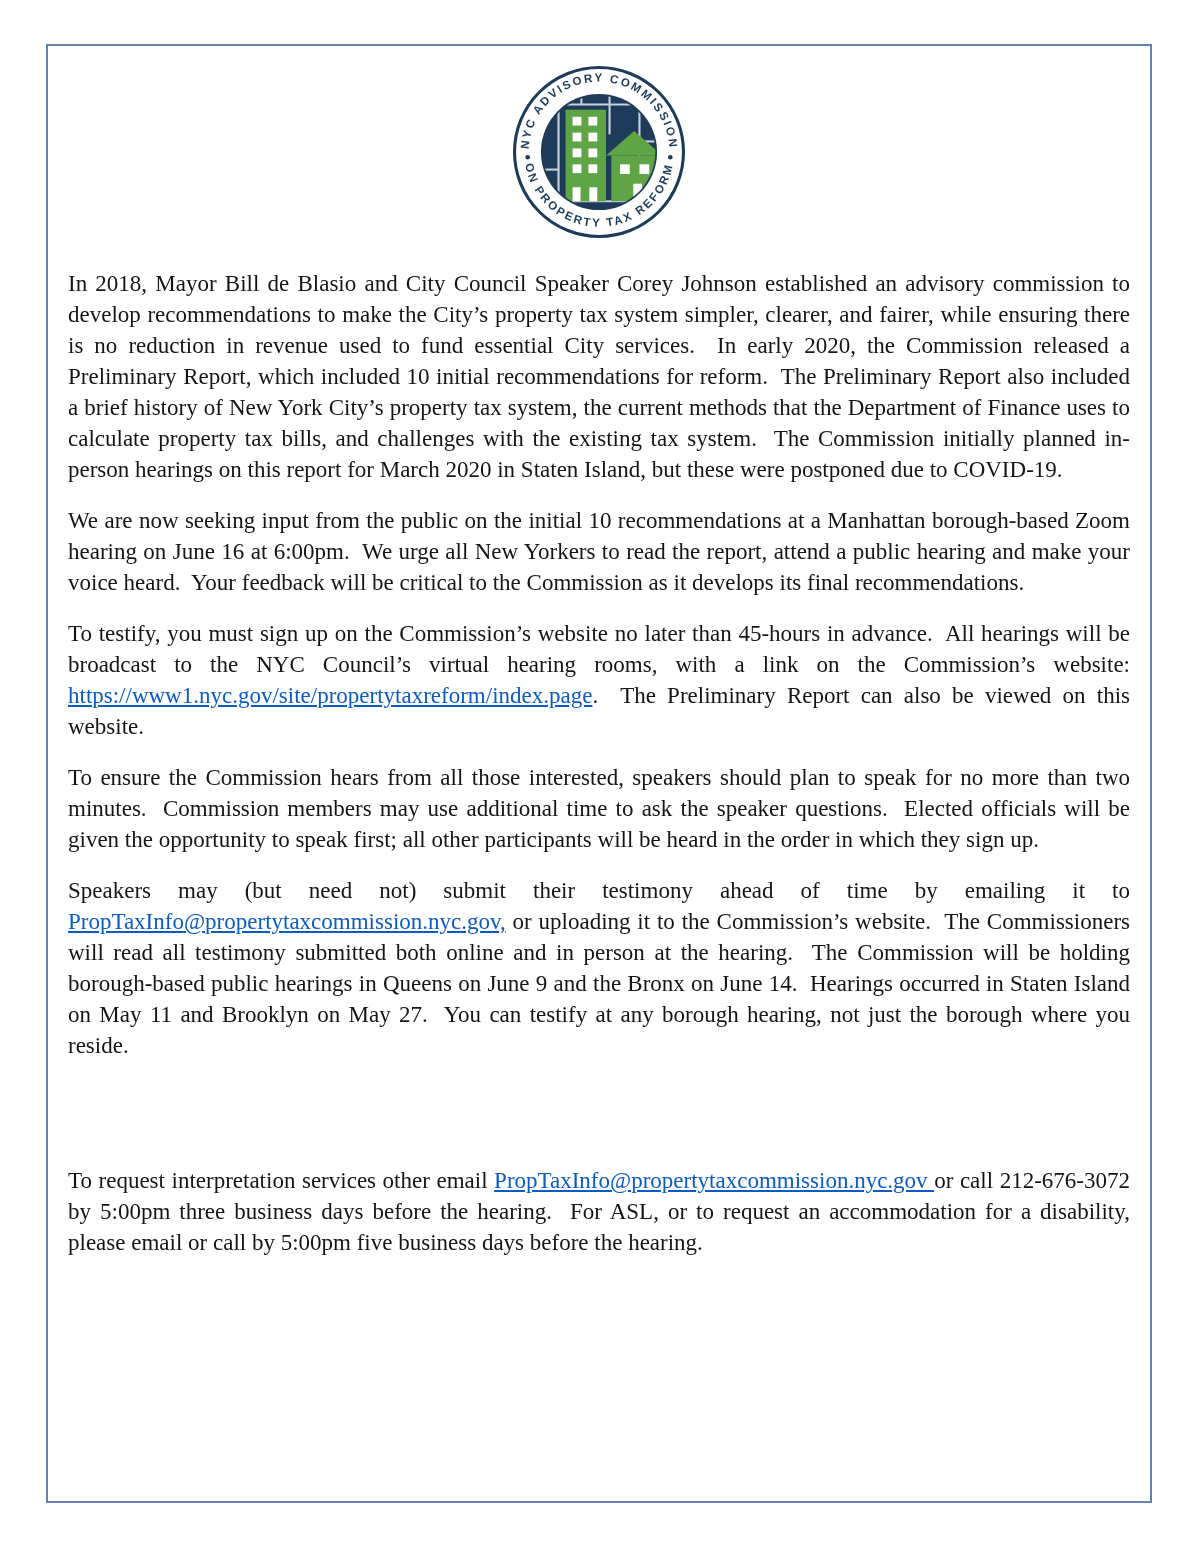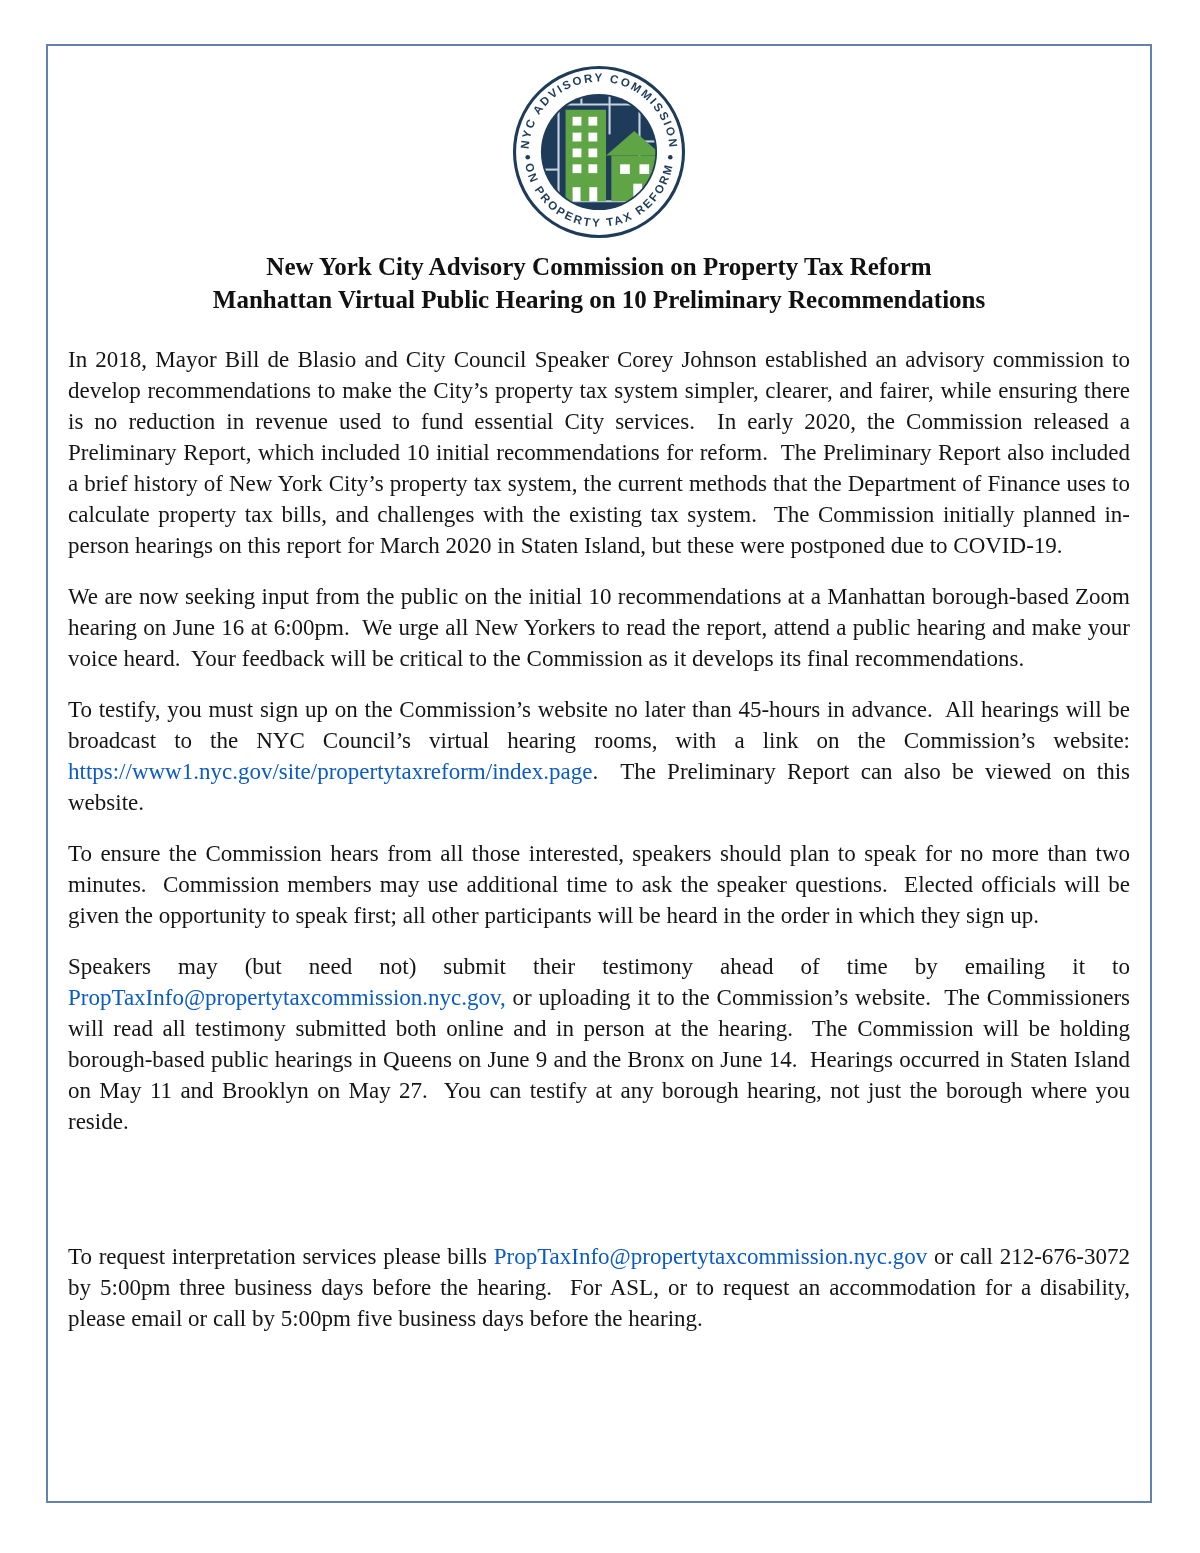--- a/index.html
+++ b/index.html
@@ -39,20 +39,21 @@
     font-size: 23px;
     line-height: 31px;
     text-align: justify;
     margin: 20px 0 0 0;
     white-space: pre-wrap;
   }
   .para.first { margin-top: 28px; }
   .para.last  { margin-top: 104px; }
   a.doc-link {
     color: #0b5bc4;
+    text-decoration: underline;
     cursor: pointer;
   }
 </style>
 </head>
 <body>
 
 <div class="sheet">
 
   <div class="logo-wrap">
     <svg width="176" height="176" viewBox="0 0 200 200">
@@ -109,30 +110,26 @@
       </text>
       <text font-size="13.2" font-weight="bold" letter-spacing="2.4" fill="#1e3c5a" font-family="Liberation Sans, sans-serif">
         <textPath href="#arcBottom" startOffset="50%" text-anchor="middle">ON PROPERTY TAX REFORM</textPath>
       </text>
 
       <circle cx="19" cy="106" r="2.6" fill="#1e3c5a"></circle>
       <circle cx="181" cy="106" r="2.6" fill="#1e3c5a"></circle>
     </svg>
   </div>
 
-  <div class="doc-title">
-    <div>New York City Advisory Commission on Property Tax Reform</div>
-    <div>Manhattan Virtual Public Hearing on 10 Preliminary Recommendations</div>
-  </div>
 
   <p class="para first">In 2018, Mayor Bill de Blasio and City Council Speaker Corey Johnson established an advisory commission to develop recommendations to make the City’s property tax system simpler, clearer, and fairer, while ensuring there is no reduction in revenue used to fund essential City services.  In early 2020, the Commission released a Preliminary Report, which included 10 initial recommendations for reform.  The Preliminary Report also included a brief history of New York City’s property tax system, the current methods that the Department of Finance uses to calculate property tax bills, and challenges with the existing tax system.  The Commission initially planned in-person hearings on this report for March 2020 in Staten Island, but these were postponed due to COVID-19.</p>
 
   <p class="para">We are now seeking input from the public on the initial 10 recommendations at a Manhattan borough-based Zoom hearing on June 16 at 6:00pm.  We urge all New Yorkers to read the report, attend a public hearing and make your voice heard.  Your feedback will be critical to the Commission as it develops its final recommendations.</p>
 
   <p class="para"><span>To testify, you must sign up on the Commission’s website no later than 45-hours in advance.  All hearings will be broadcast to the NYC Council’s virtual hearing rooms, with a link on the Commission’s website: </span><a class="doc-link">https://www1.nyc.gov/site/propertytaxreform/index.page</a><span>.  The Preliminary Report can also be viewed on this website.</span></p>
 
   <p class="para">To ensure the Commission hears from all those interested, speakers should plan to speak for no more than two minutes.  Commission members may use additional time to ask the speaker questions.  Elected officials will be given the opportunity to speak first; all other participants will be heard in the order in which they sign up.</p>
 
   <p class="para"><span>Speakers may (but need not) submit their testimony ahead of time by emailing it to </span><a class="doc-link">PropTaxInfo@propertytaxcommission.nyc.gov,</a><span> or uploading it to the Commission’s website.  The Commissioners will read all testimony submitted both online and in person at the hearing.  The Commission will be holding borough-based public hearings in Queens on June 9 and the Bronx on June 14.  Hearings occurred in Staten Island on May 11 and Brooklyn on May 27.  You can testify at any borough hearing, not just the borough where you reside.</span></p>
 
-  <p class="para last"><span>To request interpretation services please bills </span><a class="doc-link">PropTaxInfo@propertytaxcommission.nyc.gov </a><span>or call 212-676-3072 by 5:00pm three business days before the hearing.  For ASL, or to request an accommodation for a disability, please email or call by 5:00pm five business days before the hearing.</span></p>
+  <p class="para last"><span>To request interpretation services other email </span><a class="doc-link">PropTaxInfo@propertytaxcommission.nyc.gov </a><span>or call 212-676-3072 by 5:00pm three business days before the hearing.  For ASL, or to request an accommodation for a disability, please email or call by 5:00pm five business days before the hearing.</span></p>
 
 </div>
 
 </body></html>

